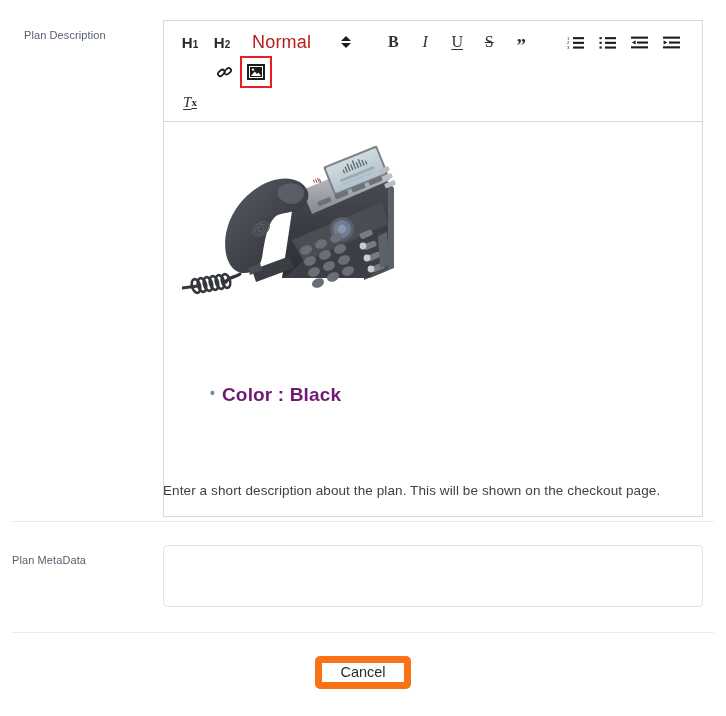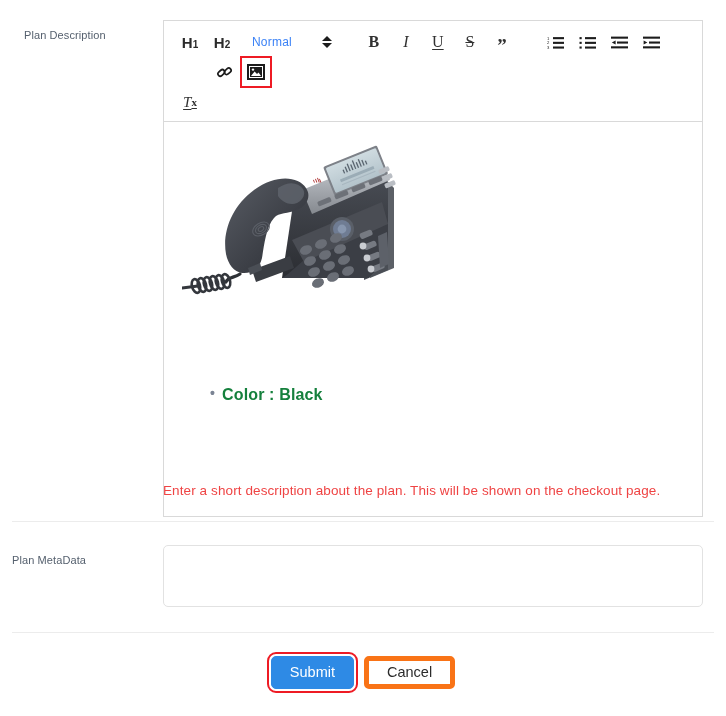--- a/index.html
+++ b/index.html
@@ -107,22 +107,22 @@
   
   .tb-picker {
     display: inline-flex;
     align-items: center;
     margin-left: 14px;
     margin-right: 10px;
     cursor: pointer;
     height: 26px;
   }
   .tb-picker-label {
-    color: #3b82f6;
-    font-size: 12px;
+    color: #b91c1c;
+    font-size: 18px;
     letter-spacing: .2px;
     padding-right: 30px;
     white-space: nowrap;
   }
   .tb-picker-arrows {
     display: inline-flex;
     flex-direction: column;
     align-items: center;
     justify-content: center;
     gap: 2px;
@@ -189,43 +189,43 @@
 
   .desc-list {
     position: absolute;
     left: 30px;
     top: 264px;
     margin: 0;
     padding: 0 0 0 16px;
     list-style: none;
   }
   .desc-list li {
-    color: #15803d;
-    font-size: 16px;
+    color: #701a75;
+    font-size: 19px;
     line-height: 17.5px;
     font-weight: 600;
     position: relative;
     padding-left: 12px;
     margin-bottom: 0px;
     letter-spacing: .15px;
   }
   .desc-list li::before {
     content: "\2022";
     position: absolute;
     left: 0;
     top: -1px;
     font-size: 14px;
     color: #7b8494;
   }
 
   .help-text {
     position: absolute;
     left: 163px;
     top: 482px;
-    color: #ef4444;
+    color: #404040;
     font-size: 13.5px;
     line-height: 18px;
     letter-spacing: .1px;
   }
 
   
   .divider {
     position: absolute;
     left: 12px;
     width: 702px;
@@ -285,21 +285,21 @@
   }
   .btn-submit-wrap {
     outline: 2px solid #ee1b24;
     outline-offset: 2px;
     border-radius: 5px;
     display: inline-flex;
   }
   .btn-cancel {
     background: #ffffff;
     color: #2b2b2b;
-    border: 5px solid #f97316;
+    border: 7px solid #f97316;
   }
 </style>
 </head>
 <body>
 
 <div class="page">
 
   <div class="row-description">
 
     <div class="field-label label-description">Plan Description</div>
@@ -569,19 +569,16 @@
 
   <div class="divider divider-1"></div>
 
   <div class="field-label label-metadata">Plan MetaData</div>
 
   <textarea class="metadata-input" placeholder="" style=""></textarea>
 
   <div class="divider divider-2"></div>
 
   <div class="actions">
-    <span class="btn-submit-wrap">
-      <button class="btn btn-submit">Submit</button>
-    </span>
     <button class="btn btn-cancel">Cancel</button>
   </div>
 
 </div>
 
 </body></html>

